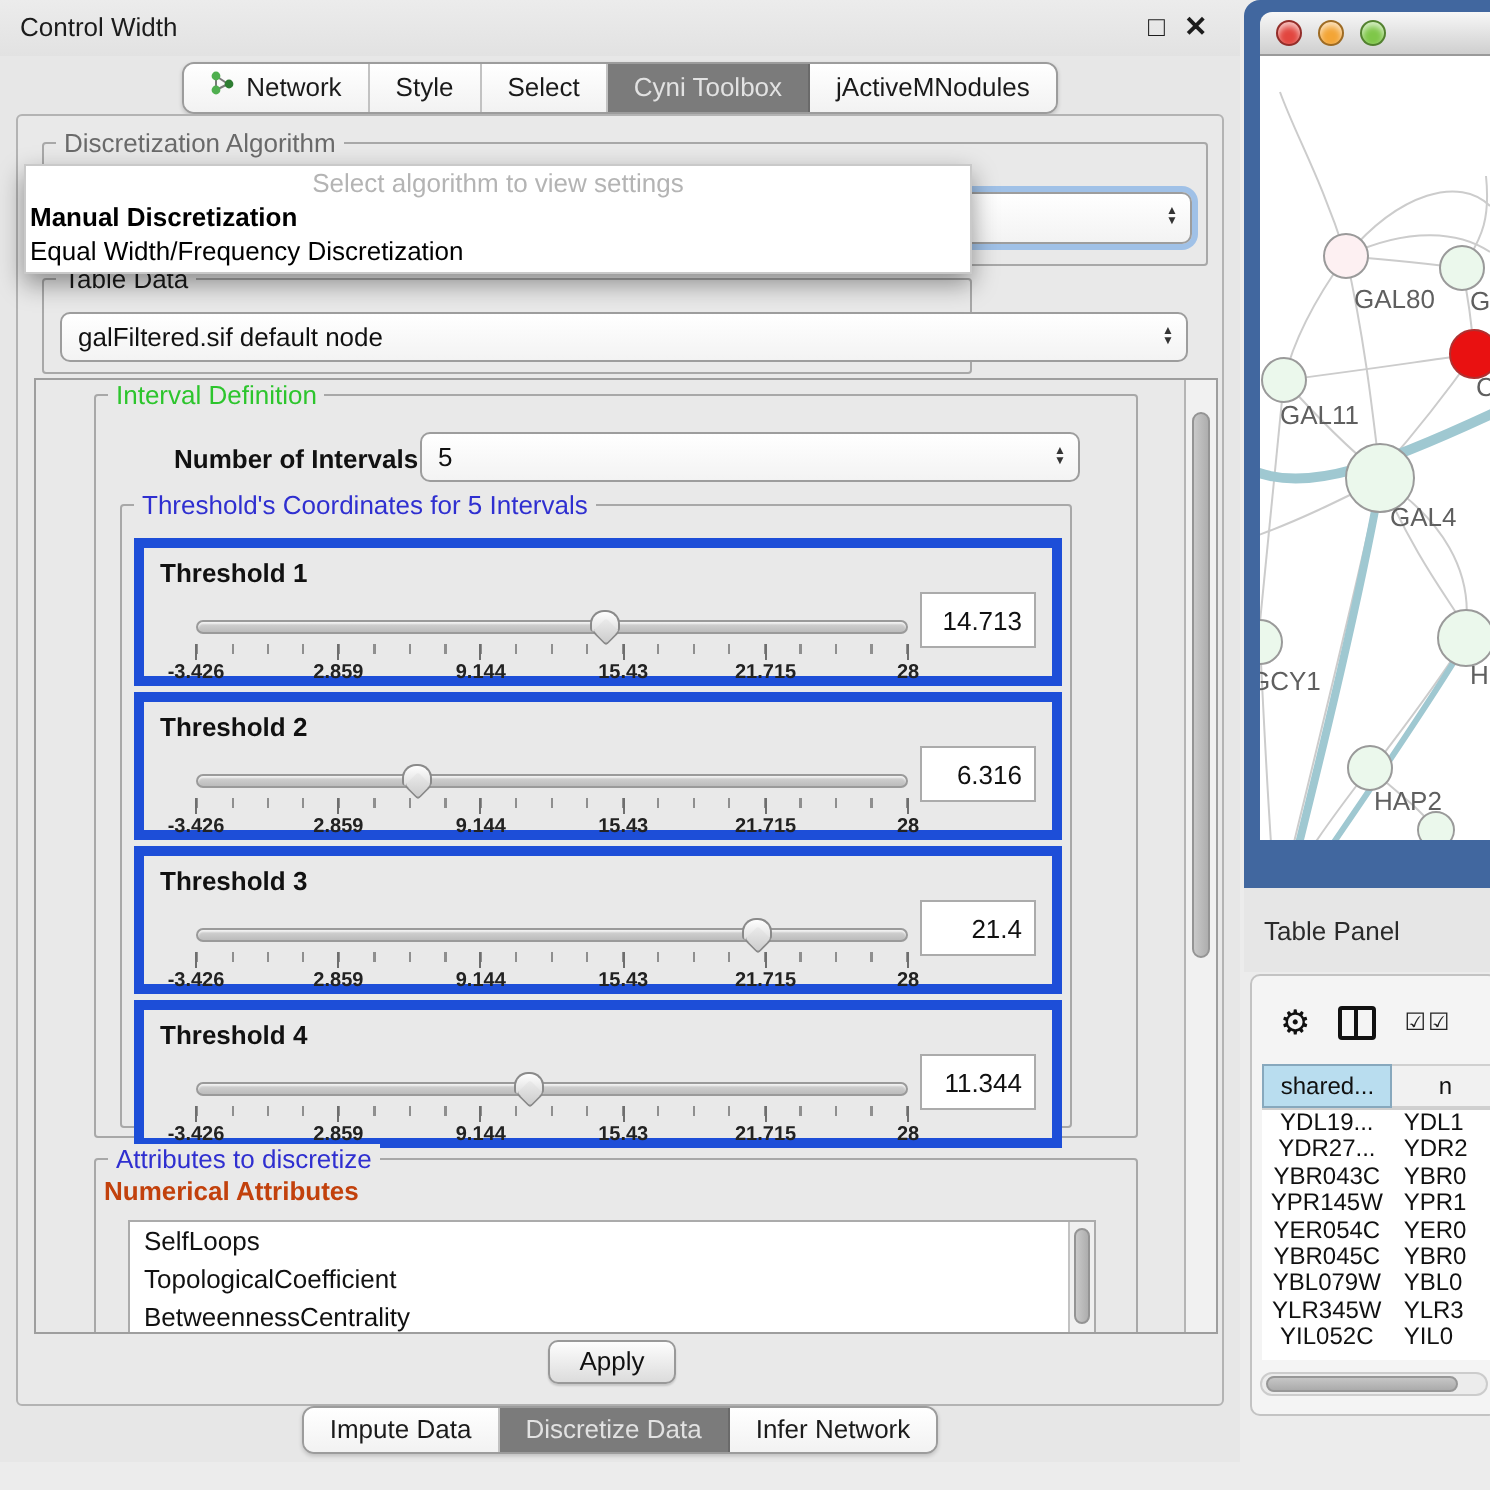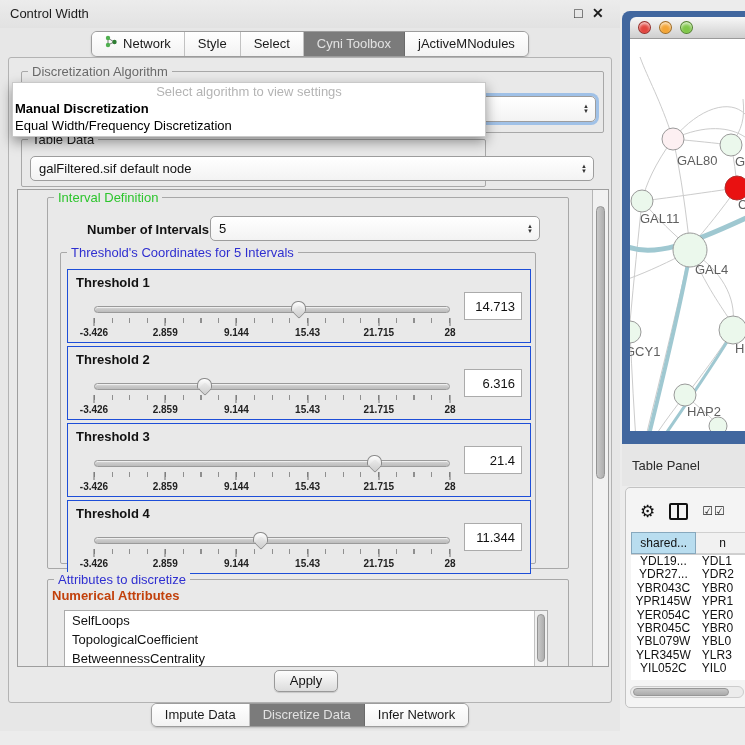--- a/index.html
+++ b/index.html
@@ -60,21 +60,21 @@
   #viewport { left:0; top:0; width:575px; height:476px; overflow:hidden; }
   #vscroll { right:0; top:0; width:16px; height:476px; background:#f1f1f1; border-left:1px solid #b5b5b5; }
   #vscroll .thumb-v { position:absolute; left:3px; top:16px; width:9px; height:273px; border-radius:5px;
                       background:linear-gradient(90deg,#c9c9c9,#aeaeae); border:1px solid #949494; }
 
   #interval-group { left:29px; top:7px; width:522px; height:372px; }
   #num-label { left:39px; top:24px; font-size:13px; font-weight:bold; color:#111; }
   #num-combo { left:162px; top:18px; width:330px; height:25px; }
 
   #thr-group { left:12px; top:54px; width:476px; height:312px; }
-  .thr-box { position:absolute; left:6px; width:464px; height:74px; border:1px solid #1d4ed8; background:#e9e9e9; }
+  .thr-box { position:absolute; left:6px; width:464px; height:74px; border:5px solid #1d4ed8; background:#e9e9e9; }
   .thr-label { position:absolute; left:8px; top:5px; font-size:13px; font-weight:bold; color:#111; }
   .track { position:absolute; left:26px; top:36px; width:356px; height:7px; border-radius:4px;
            background:linear-gradient(#d4d4d4,#bcbcbc); border:1px solid #9a9a9a;
            box-shadow:inset 0 1px 1px rgba(255,255,255,.7); }
   .thumb { position:absolute; top:-6px; width:15px; height:11px; border:1px solid #8a8a8a; border-bottom:none;
            border-radius:7px 7px 2px 2px; background:linear-gradient(#fefefe,#dedede); }
   .thumb::after { content:""; position:absolute; left:2px; top:5px; width:9px; height:9px; transform:rotate(45deg);
                   background:linear-gradient(135deg,#ececec,#cccccc); border-right:1px solid #8a8a8a;
                   border-bottom:1px solid #8a8a8a; border-radius:2px; }
   .tick-strip { position:absolute; left:26px; top:48px; width:356px; height:9px;
@@ -93,21 +93,21 @@
   .list-item { height:19px; line-height:19px; padding-left:7px; font-size:13px; color:#111; white-space:nowrap; }
   #attr-vscroll { position:absolute; right:0; top:0; width:13px; height:68px; background:#f0f0f0; border-left:1px solid #c2c2c2; }
   #attr-vscroll .thumb-v { position:absolute; left:2px; top:3px; width:8px; height:48px; border-radius:4px;
                            background:linear-gradient(90deg,#c9c9c9,#aeaeae); border:1px solid #949494; }
 
   #apply-btn { left:265px; top:612px; width:64px; height:22px; border:1px solid #999;
                border-radius:5px; background:linear-gradient(#fdfdfd,#dcdcdc); font-size:13px; color:#111;
                text-align:center; line-height:20px; box-shadow:0 1px 1px rgba(0,0,0,.15); }
 
   
-  #net-window { left:622px; top:11px; width:123px; height:444px; background:#41679f; border-radius:8px 0 0 0; }
+  #net-window { left:622px; top:0; width:123px; height:444px; background:#41679f; border-radius:8px 0 0 0; }
   #net-titlebar { left:8px; top:6px; width:115px; height:22px; border-radius:6px 0 0 0;
                   background:linear-gradient(#f7f7f7,#cfcfcf); border-bottom:1px solid #9a9a9a;
                   display:flex; align-items:center; padding-left:8px; gap:8px; }
   .light { width:13px; height:13px; border-radius:50%; border:1px solid rgba(0,0,0,.35);
            box-shadow:inset 0 2px 3px rgba(255,255,255,.7); }
   #net-canvas { left:8px; top:28px; width:115px; height:392px; background:#ffffff; overflow:hidden; }
 
   
   #tp-header { left:622px; top:444px; width:123px; height:42px; background:#e6e6e6; }
   #tp-title { left:10px; top:14px; font-size:13px; color:#2a2a2a; }

